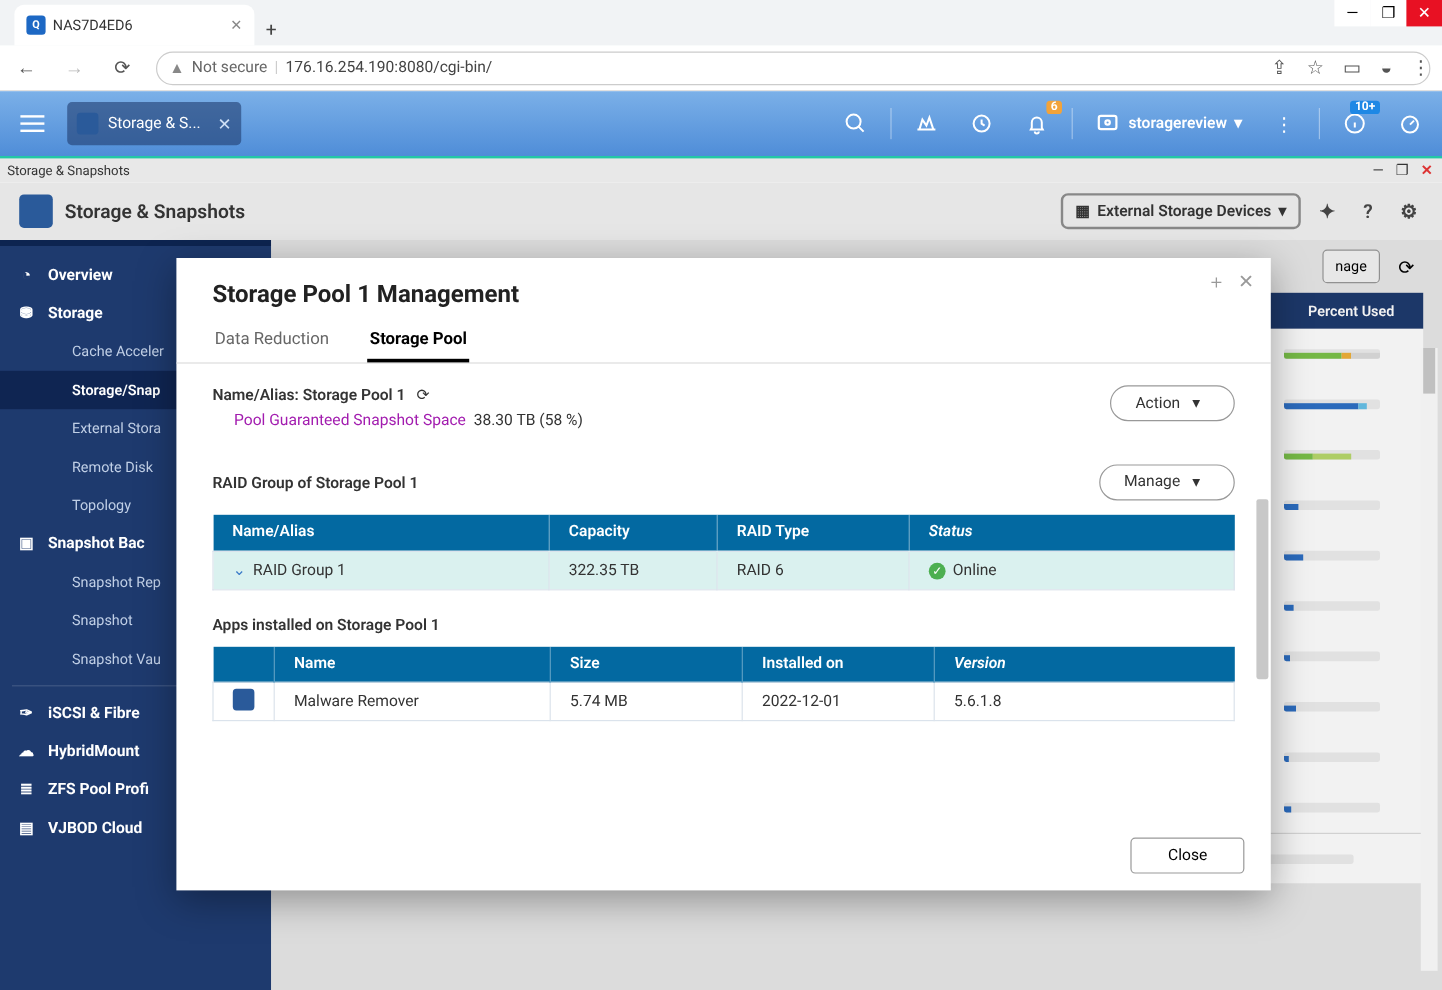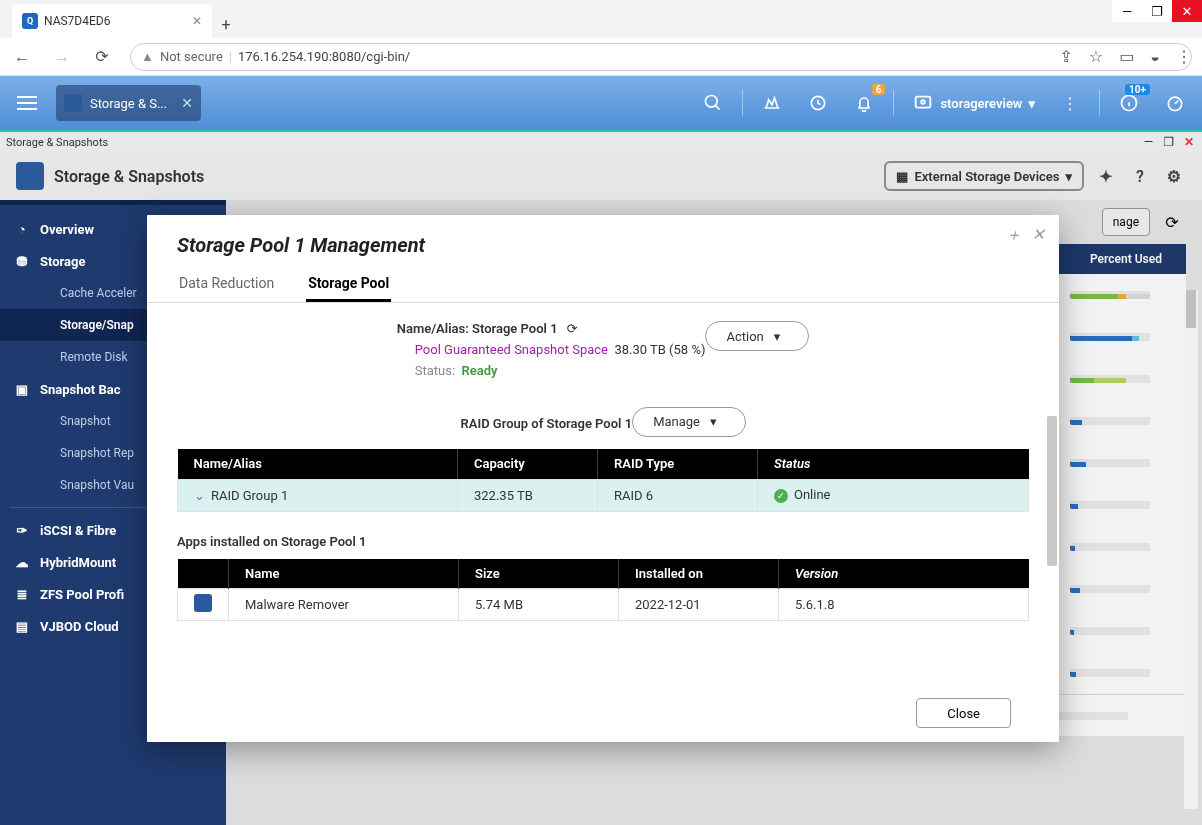--- a/index.html
+++ b/index.html
@@ -70,45 +70,45 @@
 .rowarea { background: #fff; }
 .drow { height: 42px; display: flex; align-items: center; font-size: 12px; }
 .drow .pc { width: 120px; display: flex; align-items: center; justify-content: flex-start; padding-left: 4px; }
 .bar { width: 80px; height: 8px; border-radius: 2px; background: #eee; position: relative; overflow: hidden; }
 .bar::after { content: ""; position: absolute; inset: 0 auto 0 0; }
 .sc { height: 100%; display: inline-block; }
 .lunrow { display: flex; align-items: center; height: 42px; border-top: 1px solid #ddd; background: #fff; font-size: 12px; padding-left: 20px; gap: 0; }
 
 
 .modal { position: absolute; left: 147px; top: 215px; width: 912px; height: 527px; background: #fff; box-shadow: 0 8px 30px rgba(0,0,0,.35); z-index: 20; display: flex; flex-direction: column; padding: 0 0 14px; }
-.modal-hdr { padding: 18px 30px 0; position: relative; font-style: italic; }
+.modal-hdr { padding: 18px 30px 0; position: relative; }
 .modal-hdr h2 { font-size: 20px; font-weight: 700; color: #222; }
 .modal-close { position: absolute; right: 14px; top: 10px; display: flex; gap: 10px; color: #999; }
 .modal-close span { cursor: pointer; }
 .tabs { display: flex; gap: 30px; padding: 10px 30px 0; border-bottom: 1px solid #ddd; font-size: 14px; }
 .tab { padding: 8px 2px; color: #666; cursor: pointer; }
 .tab.active { color: #000; font-weight: 700; border-bottom: 3px solid #000; }
 .modal-body { flex: 1; padding: 18px 30px 0; overflow: auto; font-size: 13px; color: #333; }
 .kv { margin-bottom: 6px; }
 .kv .lbl { display: inline-block; color: #333; }
 .kv .indent { padding-left: 18px; color: #a21caf; }
 .kv .val { color: #333; }
 .status-ready { color: #3a9a3a; font-weight: 600; }
 .section-title { font-weight: 600; margin: 14px 0 10px; }
 .abtn { height: 30px; border: 1px solid #999; border-radius: 16px; padding: 0 28px 0 20px; font-size: 13px; background: #fff; cursor: pointer; display: inline-flex; align-items: center; gap: 10px; }
-.row-flex { display: flex; justify-content: center; align-items: flex-start; }
+.row-flex { display: flex; justify-content: space-between; align-items: flex-start; }
 
 table.tbl { width: 100%; border-collapse: collapse; font-size: 13px; }
-table.tbl thead th { background: #000000; color: #fff; text-align: left; height: 30px; padding: 4px 16px; font-weight: 600; border-right: 1px solid rgba(255,255,255,.25); }
+table.tbl thead th { background: #0369a1; color: #fff; text-align: left; height: 30px; padding: 4px 16px; font-weight: 600; border-right: 1px solid rgba(255,255,255,.25); }
 table.tbl thead th:last-child { border-right: none; font-style: italic; }
 table.tbl tbody td { height: 32px; padding: 0 16px; border: 1px solid #dbe3ec; }
 tr.hl td { background: #daf1ef; }
 .chip-ok { width: 14px; height: 14px; background: #4caf50; border-radius: 50%; display: inline-flex; align-items: center; justify-content: center; color: #fff; font-size: 10px; margin-right: 6px; }
 
-.modal-footer { padding: 10px 48px 0; display: flex; justify-content: flex-end; }
+.modal-footer { padding: 10px 22px 0; display: flex; justify-content: flex-end; }
 .closebtn { height: 30px; border: 1px solid #999; border-radius: 4px; padding: 0 30px; font-size: 13px; background: #fff; cursor: pointer; }
 
 .toggle { width: 28px; height: 14px; background: #ccc; border-radius: 8px; position: relative; display: inline-block; vertical-align: middle; }
 .toggle::after { content: ""; width: 12px; height: 12px; background: #fff; border-radius: 50%; position: absolute; top: 1px; left: 1px; }
 
 svg { width: 20px; height: 20px; }
 </style>
 </head>
 <body>
 
@@ -244,31 +244,37 @@
         <span class="sic">⛃</span>
         <span>Storage</span>
       </div>
     <div class="sitem sub">
         <span>Cache Acceler</span>
       </div>
     <div class="sitem sub active">
         <span>Storage/Snap</span>
       </div>
     <div class="sitem sub">
+        <span>External Stora</span>
+      </div>
+    <div class="sitem sub">
         <span>Remote Disk</span>
+      </div>
+    <div class="sitem sub">
+        <span>Topology</span>
       </div>
     <div class="sitem head">
         <span class="sic">▣</span>
         <span>Snapshot Bac</span>
       </div>
     <div class="sitem sub">
+        <span>Snapshot Rep</span>
+      </div>
+    <div class="sitem sub">
         <span>Snapshot</span>
-      </div>
-    <div class="sitem sub">
-        <span>Snapshot Rep</span>
       </div>
     <div class="sitem sub">
         <span>Snapshot Vau</span>
       </div>
     <div class="sdiv"></div>
     <div class="sitem head ext">
         <span class="sic">✑</span>
         <span>iSCSI &amp; Fibre</span>
       </div>
     <div class="sitem head ext">
@@ -402,21 +408,20 @@
   </div>
   <div class="tabs">
     <div class="tab">Data Reduction</div>
     <div class="tab active">Storage Pool</div>
   </div>
   <div class="modal-body">
     <div class="row-flex">
       <div>
         <div class="kv"><span class="lbl" style="font-weight:600">Name/Alias: Storage Pool 1</span> <span style="margin-left:6px;cursor:pointer">⟳</span></div>
         <div class="kv"><span class="indent">Pool Guaranteed Snapshot Space</span>&nbsp;&nbsp;<span class="val">38.30 TB (58 %)</span></div>
-        <div class="kv" style="padding-left:18px"><span style="color:#888">Status:</span>&nbsp;&nbsp;<span class="status-ready">Ready</span></div>
       </div>
       <div class="abtn">
           <span>Action</span>
           <span>▾</span>
         </div>
     </div>
 
     <div class="row-flex" style="align-items:center;margin-top:18px">
       <div class="section-title">RAID Group of Storage Pool 1</div>
       <div class="abtn">

